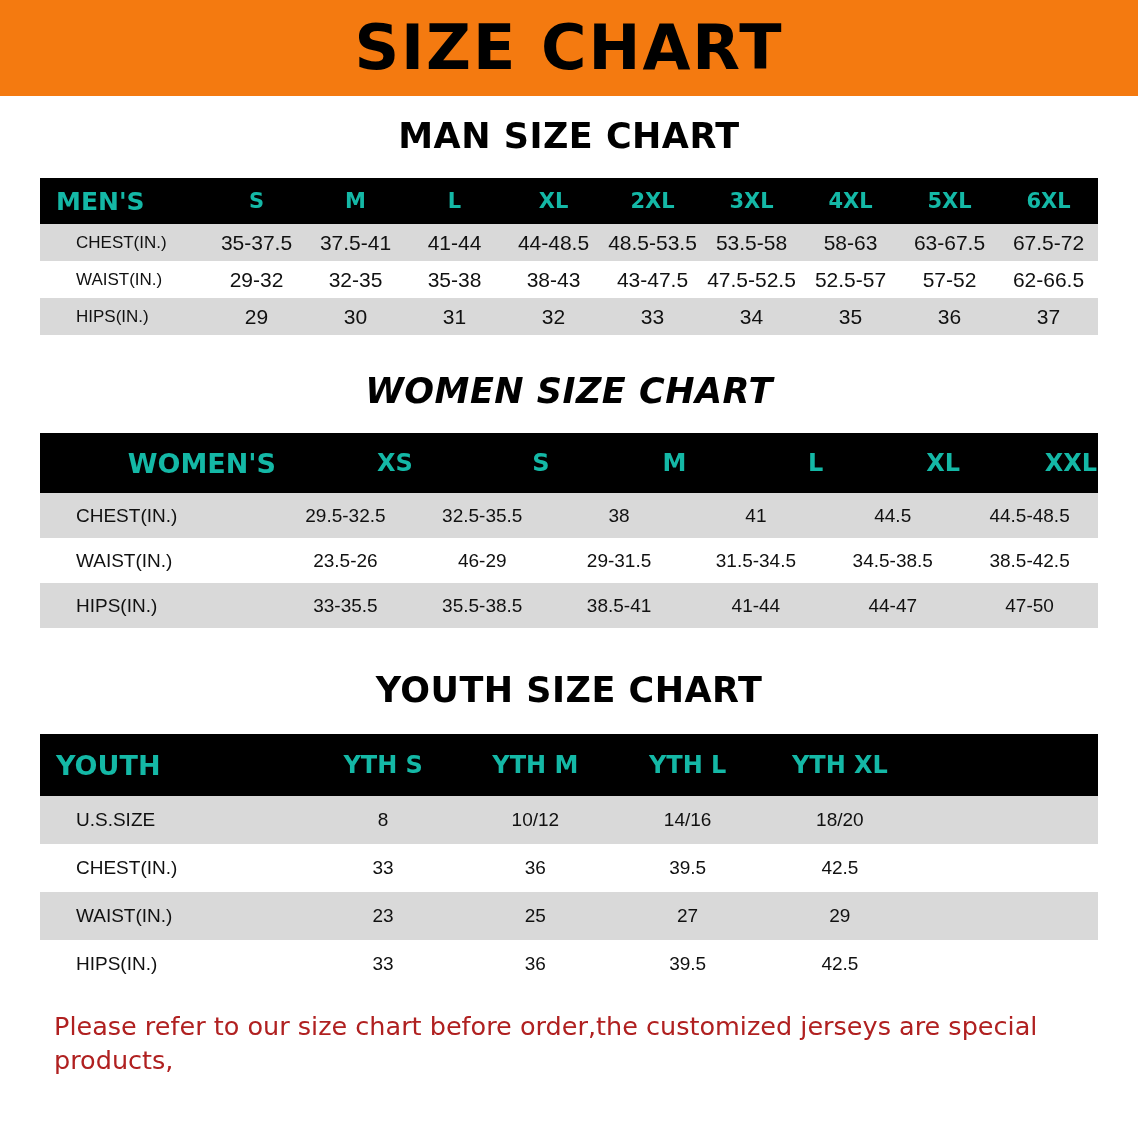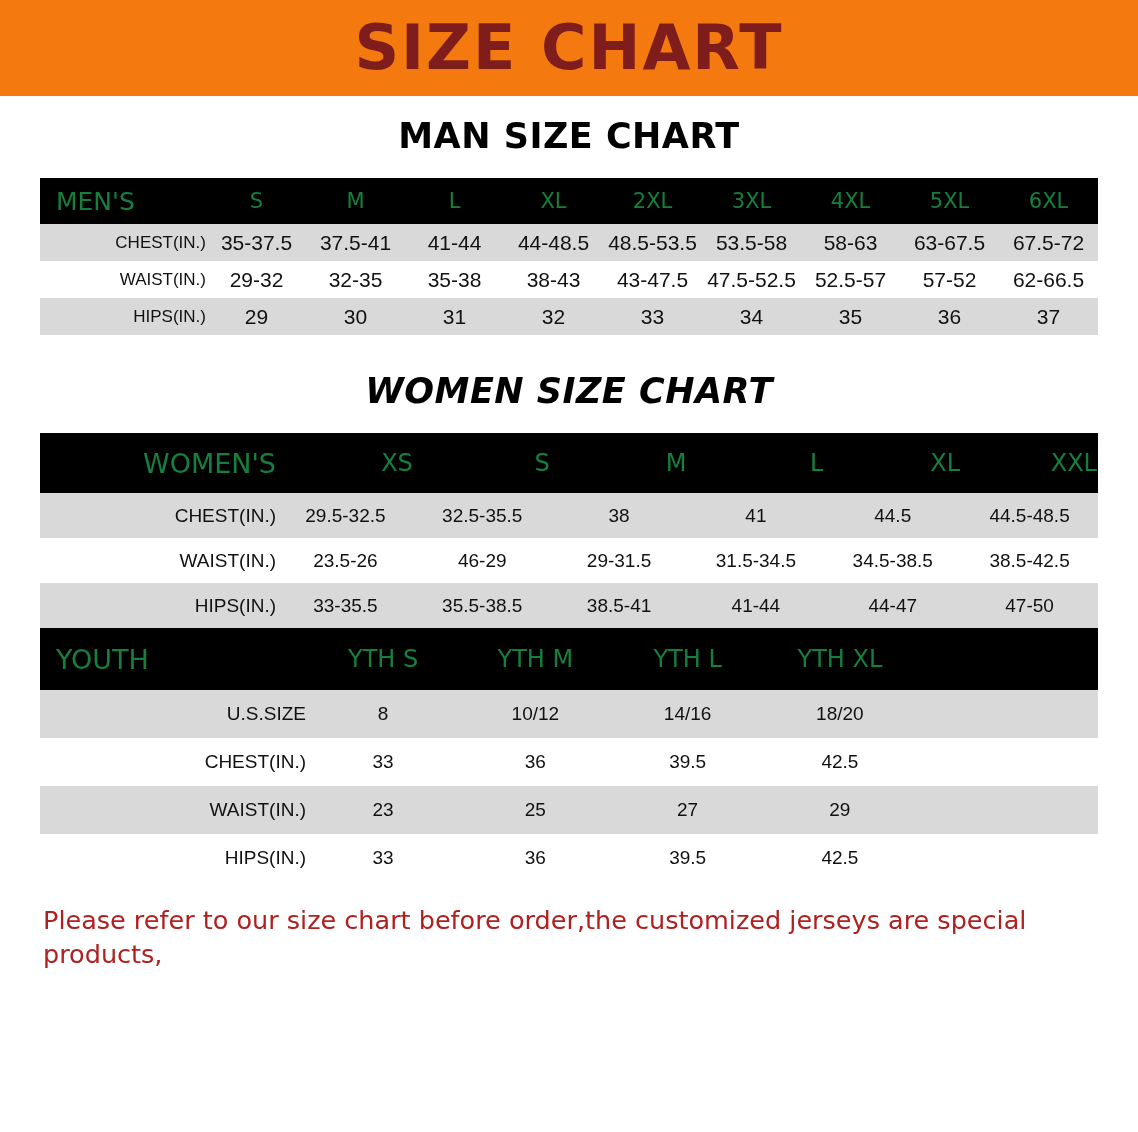--- a/index.html
+++ b/index.html
@@ -25,21 +25,21 @@
     background: #f47a10;
     display: flex;
     align-items: center;
     justify-content: center;
   }
   .banner-title {
     font-family: "DejaVu Sans", sans-serif;
     font-weight: bold;
     font-size: 62px;
     letter-spacing: 2px;
-    color: #7f1d1d;
+    color: #000000;
     line-height: 1;
     margin: 0;
   }
   
   .section-title {
     text-align: center;
     font-family: "DejaVu Sans", sans-serif;
     font-weight: bold;
     color: #000000;
     font-size: 35px;
@@ -62,31 +62,31 @@
     text-align: center;
     font-family: "Liberation Sans", sans-serif;
     color: #111111;
     white-space: nowrap;
   }
   
   table.size thead tr {
     background: #000000;
   }
   table.size thead th {
-    color: #15803d;
-    font-family: "DejaVu Sans", sans-serif;
-    font-weight: normal;
+    color: #14b8a6;
+    font-family: "DejaVu Sans", sans-serif;
+    font-weight: bold;
   }
   table.size thead th.rowlabel {
     text-align: left;
     padding-left: 16px;
   }
   
   table.size tbody td.rowlabel {
-    text-align: right;
+    text-align: left;
     padding-left: 36px;
   }
   
   tr.shaded td { background: #d9d9d9; }
   tr.plain  td { background: #ffffff; }
 
   
   #men-table thead th { font-size: 21px; height: 44px; }
   #men-table thead th.rowlabel { font-size: 25px; }
   #men-table tbody td { font-size: 21px; height: 35px; }
@@ -106,21 +106,21 @@
 
   
   .footer-note {
     margin: 22px 38px 0 38px;
     color: #b02020;
     font-family: "DejaVu Sans", sans-serif;
     font-size: 25.5px;
     line-height: 1.32;
     text-align: left;
   }
-  .footer-note p { margin: 5px; }
+  .footer-note p { margin: 16px; }
 </style>
 </head>
 <body>
 
 <div class="page">
 
   <div class="banner">
     <h1 class="banner-title">SIZE CHART</h1>
   </div>
 
@@ -221,20 +221,21 @@
           <td>35.5-38.5</td>
           <td>38.5-41</td>
           <td>41-44</td>
           <td>44-47</td>
           <td>47-50</td>
         </tr>
       </tbody>
     </table>
   </div>
 
+  <div class="section-title title-youth">YOUTH SIZE CHART</div>
   <div class="table-wrap">
     <table class="size" id="youth-table">
       <thead>
         <tr>
           <th class="rowlabel" style="width:250px">YOUTH</th>
           <th>YTH S</th>
           <th>YTH M</th>
           <th>YTH L</th>
           <th>YTH XL</th>
           <th style="width:180px"></th>

